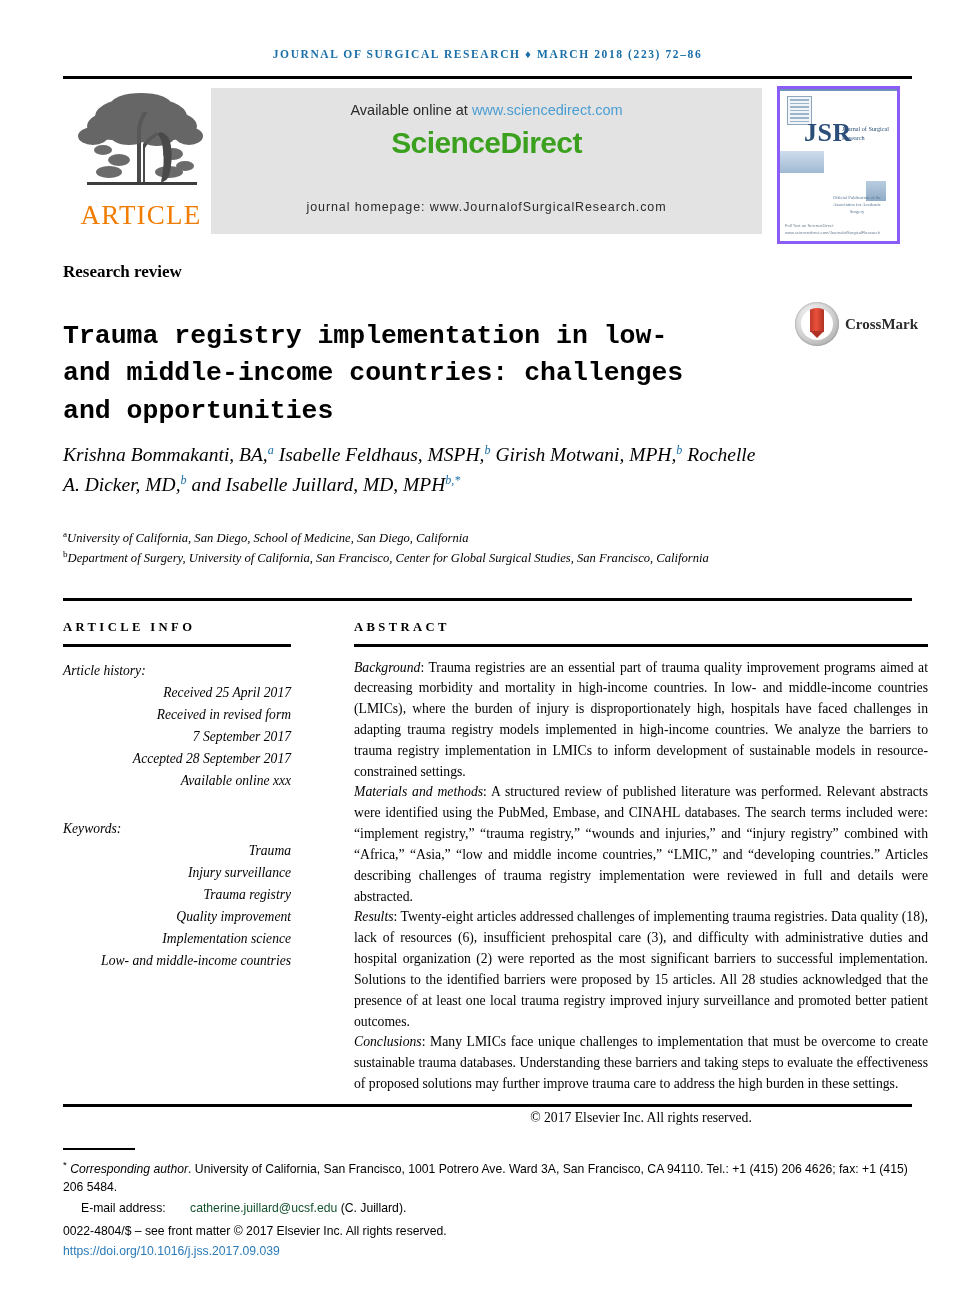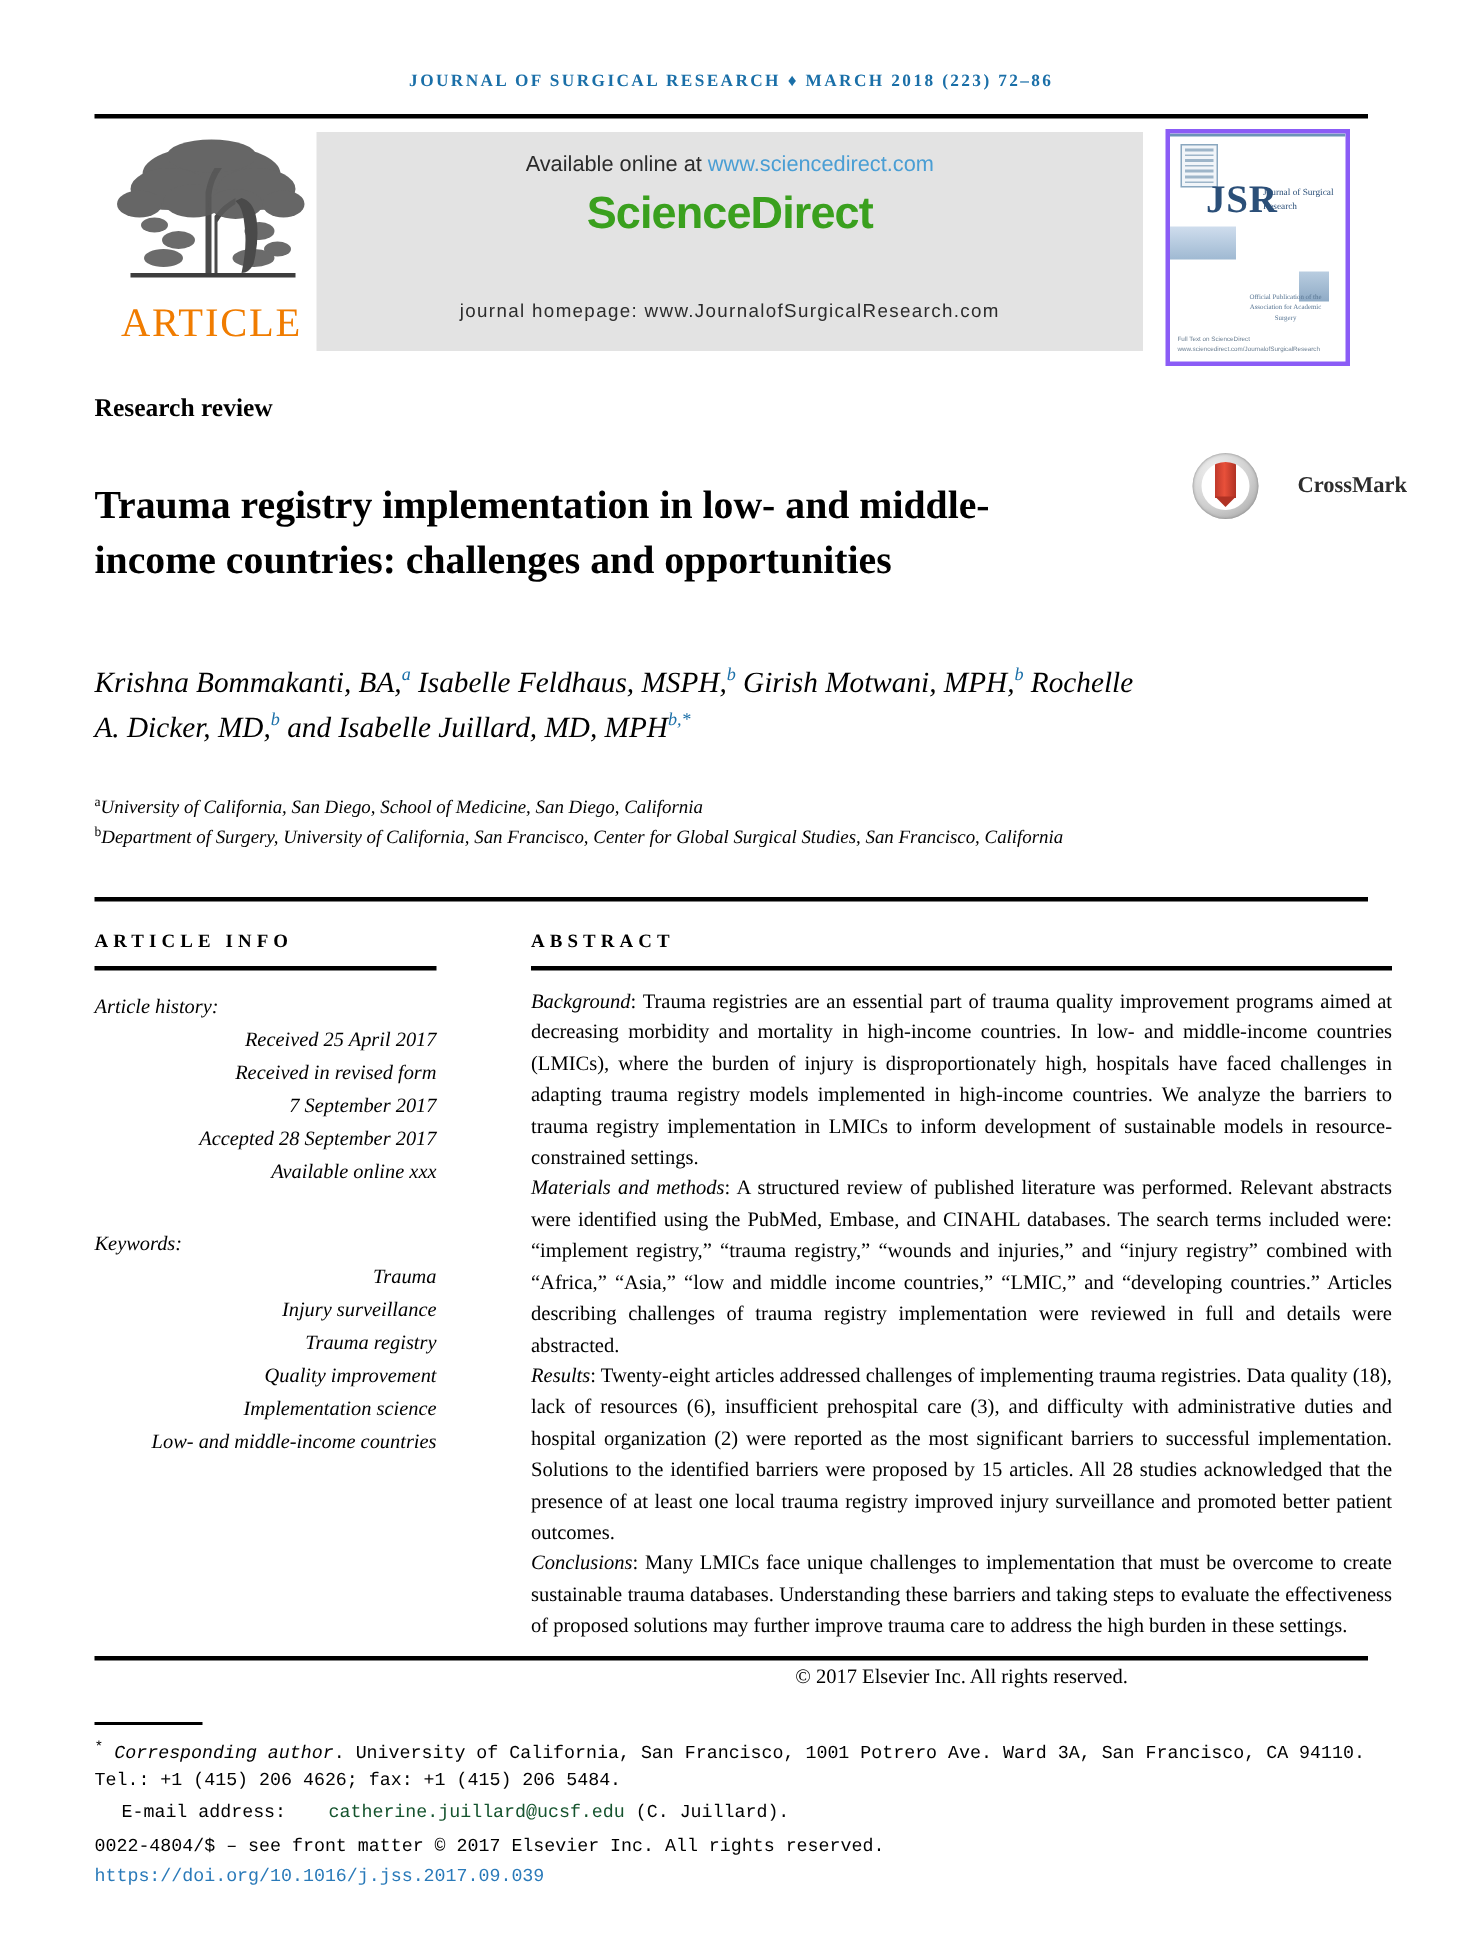--- a/index.html
+++ b/index.html
@@ -223,21 +223,21 @@
     font-size: 17px;
     font-weight: bold;
   }
 
   
   .article-title {
     position: absolute;
     left: 63px;
     top: 300px;
     width: 640px;
-    font-family: Liberation Serif, serif;
+    font-family: Liberation Mono, monospace;
     font-size: 26.5px;
     font-weight: bold;
     line-height: 1.42;
   }
 
   
   .crossmark {
     position: absolute;
     left: 795px;
     top: 300px;
@@ -280,21 +280,20 @@
     border-top: 7px solid #b03224;
   }
   .cm-word {
     position: absolute;
     left: 50px;
     top: 16px;
     font-family: "Liberation Serif", serif;
     font-size: 15px;
     font-weight: bold;
     color: #2d2d2d;
-    margin-left: 20px;
   }
 
   
   .authors {
     position: absolute;
     left: 63px;
     top: 440px;
     width: 700px;
     font-family: "Liberation Serif", serif;
     font-style: italic;
@@ -415,21 +414,21 @@
     font-family: "Liberation Serif", serif;
     font-size: 13.7px;
   }
 
   
   .foot {
     position: absolute;
     left: 63px;
     top: 1148px;
     width: 849px;
-    font-family: Liberation Mono, monospace;
+    font-family: Liberation Sans, sans-serif;
     font-size: 12.2px;
     line-height: 1.55;
   }
   .foot-rule {
     width: 72px;
     height: 1.5px;
     background: #000;
     margin-bottom: 7px;
   }
   .foot-corr {

